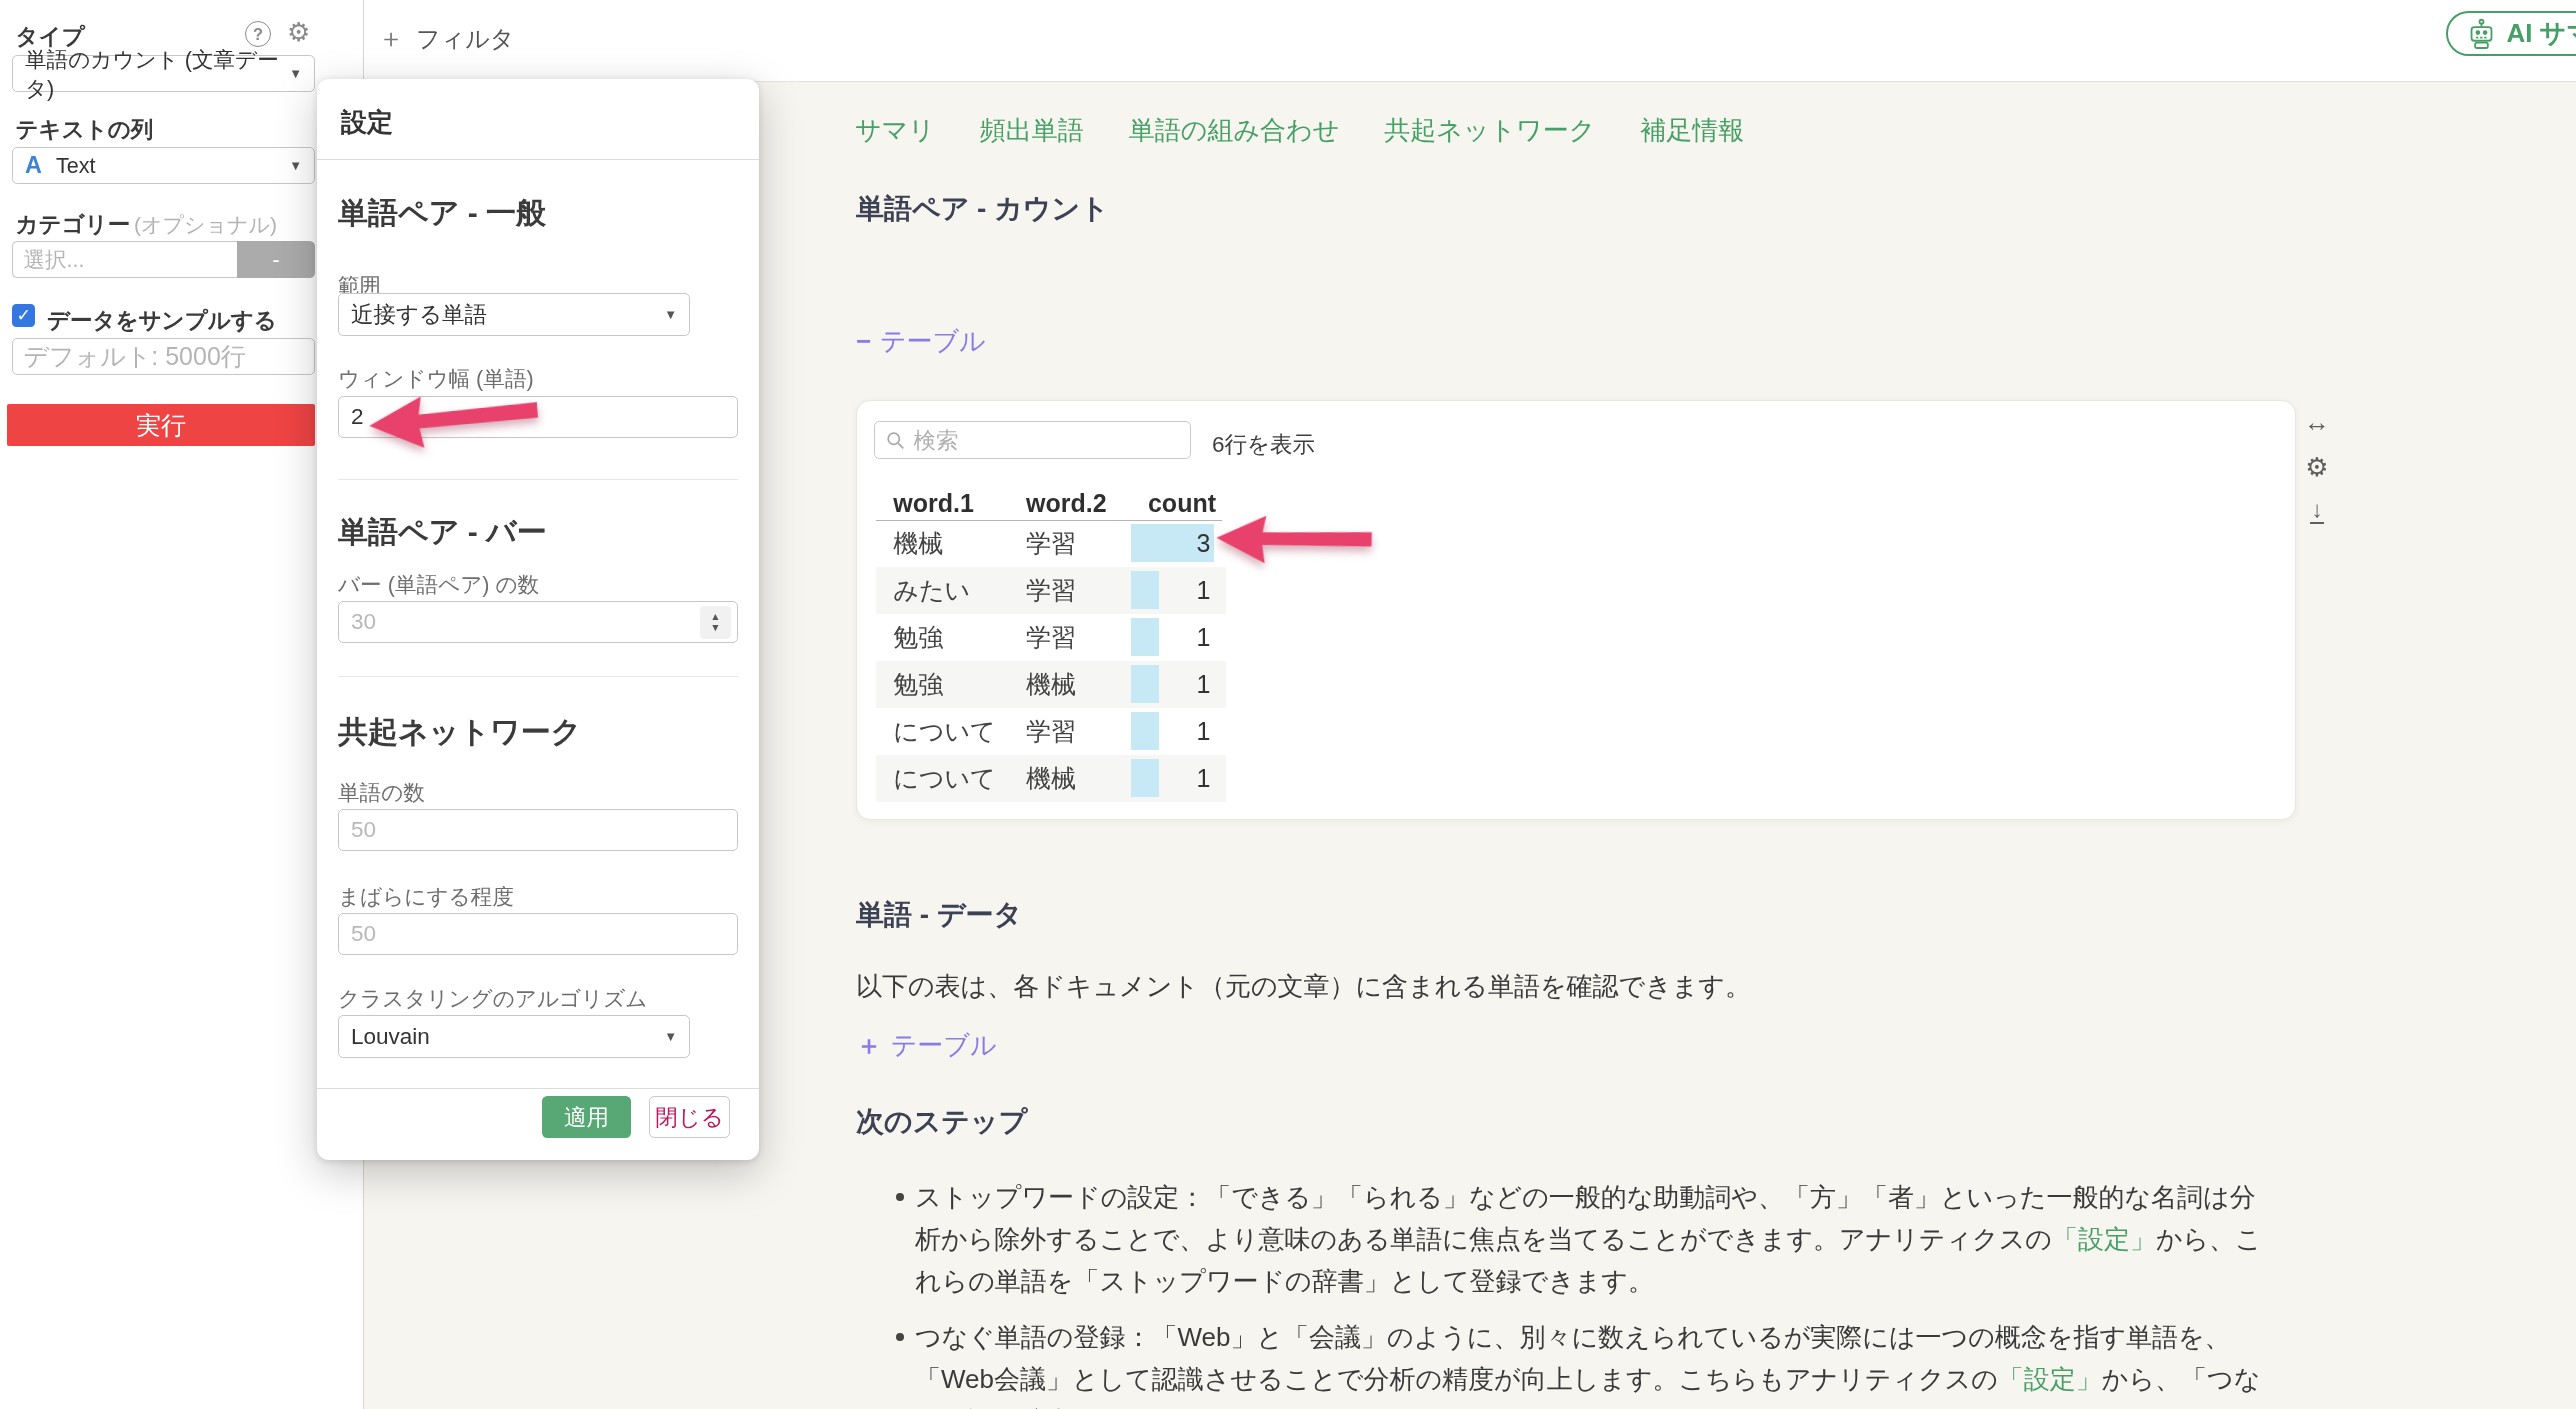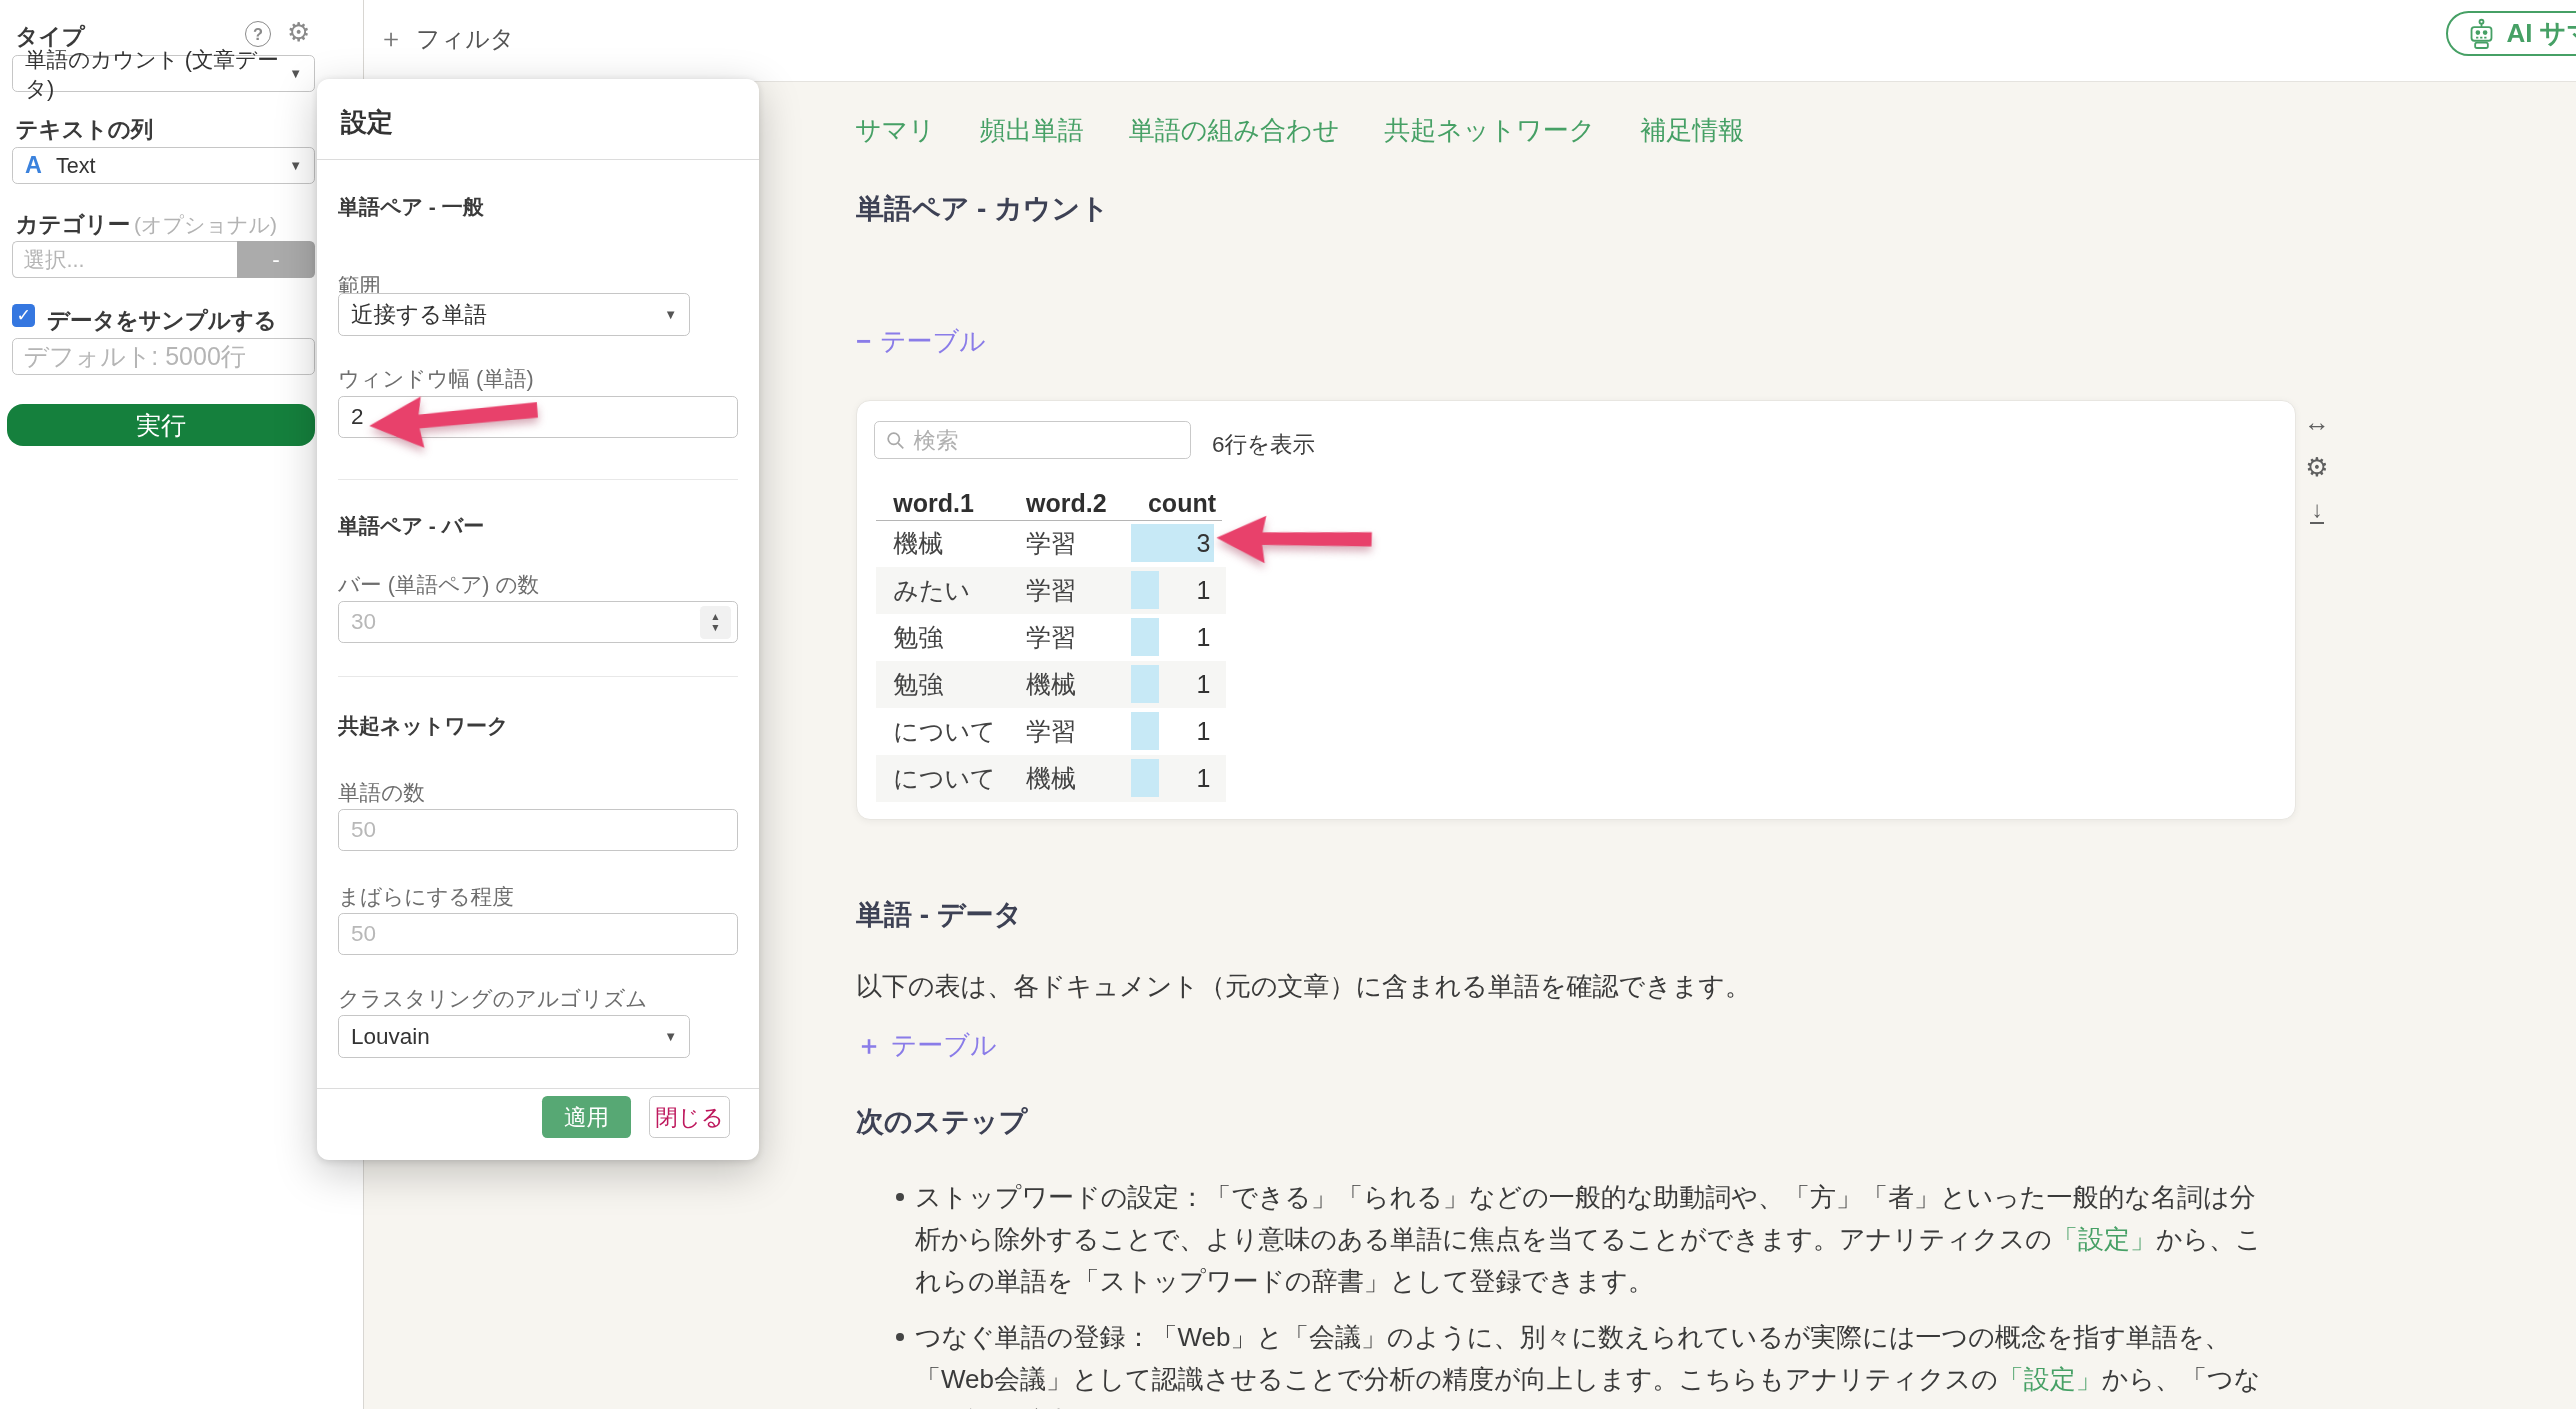--- a/index.html
+++ b/index.html
@@ -21,27 +21,27 @@
   .gear-icon-sb{left:287px;top:17.3px;font-size:26px;color:#8a8a8a;}
   .select{border:0.9px solid #c6c6c6;border-radius:5.2px;background:#fff;display:flex;align-items:center;box-sizing:border-box;padding:0 12px;color:#333;}
   .select .caret{margin-left:auto;font-size:13px;color:#555;}
   .sb-select{left:12px;width:303px;height:37px;font-size:21.6px;}
   .a-glyph{color:#3b82dd;font-weight:bold;font-size:23.4px;margin-right:14px;}
   .sb-input{left:12px;width:303px;height:37px;border:0.9px solid #c6c6c6;border-radius:5.2px;box-sizing:border-box;display:flex;align-items:center;padding:0 10.4px;font-size:25px;color:#b5b5b5;background:#fff;}
   .cat-group{left:12px;top:241px;width:303px;height:37px;display:flex;}
   .cat-input{flex:1;border:0.9px solid #c6c6c6;border-right:none;border-radius:5.2px 0 0 5.2px;display:flex;align-items:center;padding:0 10.4px;font-size:21.6px;color:#b5b5b5;box-sizing:border-box;background:#fff;}
   .cat-minus{width:78px;background:#ababab;border-radius:0 5.2px 5.2px 0;color:#fff;font-size:22.5px;display:flex;align-items:center;justify-content:center;}
   .checkbox{left:12px;top:304px;width:23.4px;height:23.4px;background:#3577e0;border-radius:4.3px;color:#fff;font-size:17.3px;display:flex;align-items:center;justify-content:center;}
-  .run-btn{left:7px;top:404px;width:308px;height:42px;background:#15803d;border-radius:16px;color:#fff;font-size:25px;display:flex;align-items:center;justify-content:center;cursor:pointer;}
+  .run-btn{left:7px;top:404px;width:308px;height:42px;background:#ef4444;border-radius:2px;color:#fff;font-size:25px;display:flex;align-items:center;justify-content:center;cursor:pointer;}
 
   
   .dialog{left:317px;top:79px;width:442px;height:1081px;background:#fff;border-radius:12px;box-shadow:0 12px 43px rgba(0,0,0,.22), 0 1.7px 7px rgba(0,0,0,.12);z-index:40;}
   .dlg-title{left:24px;top:26px;font-size:26px;font-weight:bold;color:#333;}
   .dlg-hdr-border{left:0;top:80px;width:442px;height:0;border-top:0.9px solid #dcdcdc;}
-  .dlg-section{left:21px;font-size:21px;font-weight:bold;color:#3b3b3b;}
+  .dlg-section{left:21px;font-size:30px;font-weight:bold;color:#3b3b3b;}
   .dlg-label{left:21px;font-size:21.6px;color:#6e6e6e;}
   .dlg-select{left:21px;width:352px;height:43px;font-size:22.5px;}
   .dlg-input{left:21px;width:400px;height:42px;border:0.9px solid #c6c6c6;border-radius:5.2px;box-sizing:border-box;display:flex;align-items:center;padding:0 12px;font-size:22.5px;color:#333;background:#fff;}
   .dlg-input.ph{color:#b8b8b8;}
   .dlg-hr{left:21px;width:400px;height:0;border-top:0.9px solid #e8e8e8;}
   .spin-box{position:absolute;right:6px;top:4.3px;width:31px;height:33px;background:#f1f1f1;border-radius:4.3px;display:flex;flex-direction:column;align-items:center;justify-content:center;line-height:1;}
   .spin-box span{font-size:10.4px;color:#555;}
   .dlg-footer-border{left:0;top:1009px;width:442px;height:0;border-top:0.9px solid #dcdcdc;}
   .apply-btn{left:225px;top:1017px;width:89px;height:42px;background:#57a874;border-radius:5.2px;color:#fff;font-size:22.5px;display:flex;align-items:center;justify-content:center;}
   .close-btn{left:332px;top:1017px;width:81px;height:42px;background:#fff;border:0.9px solid #c9c9c9;border-radius:5.2px;color:#be185d;font-size:22.5px;display:flex;align-items:center;justify-content:center;box-sizing:border-box;}

